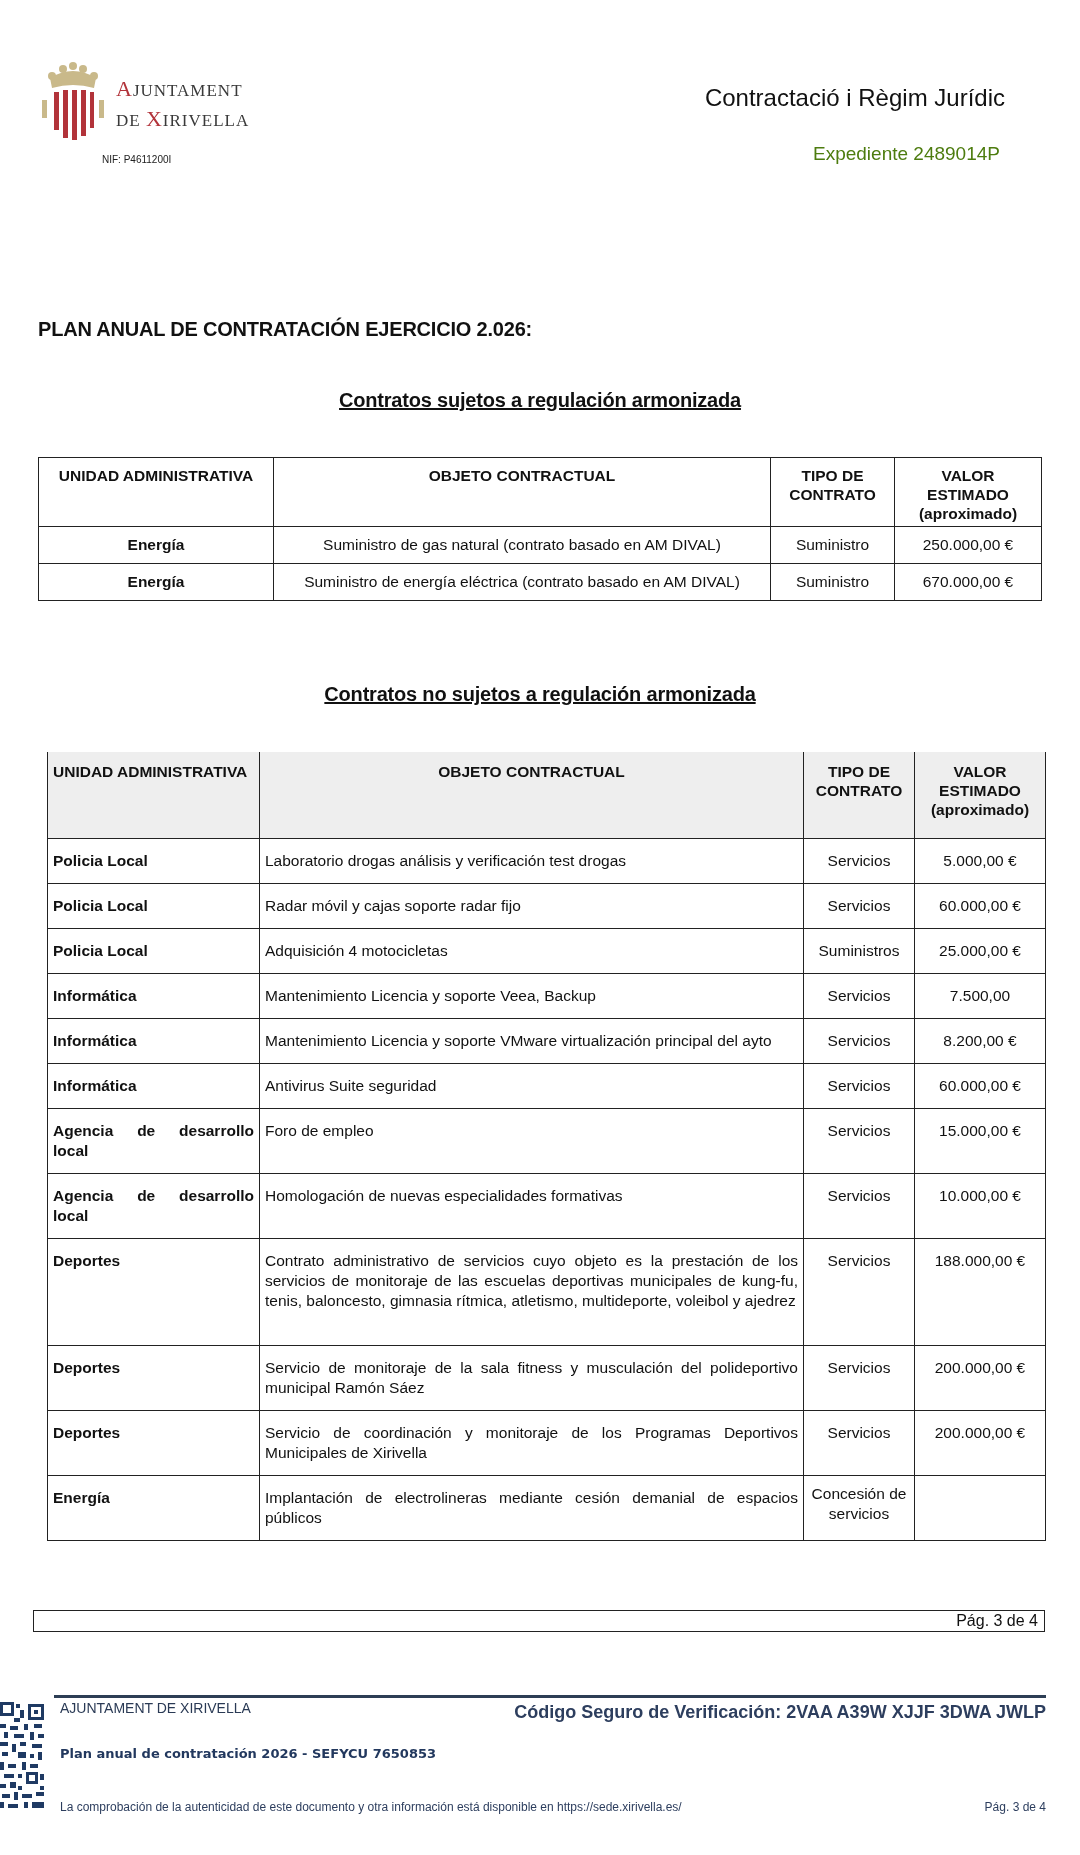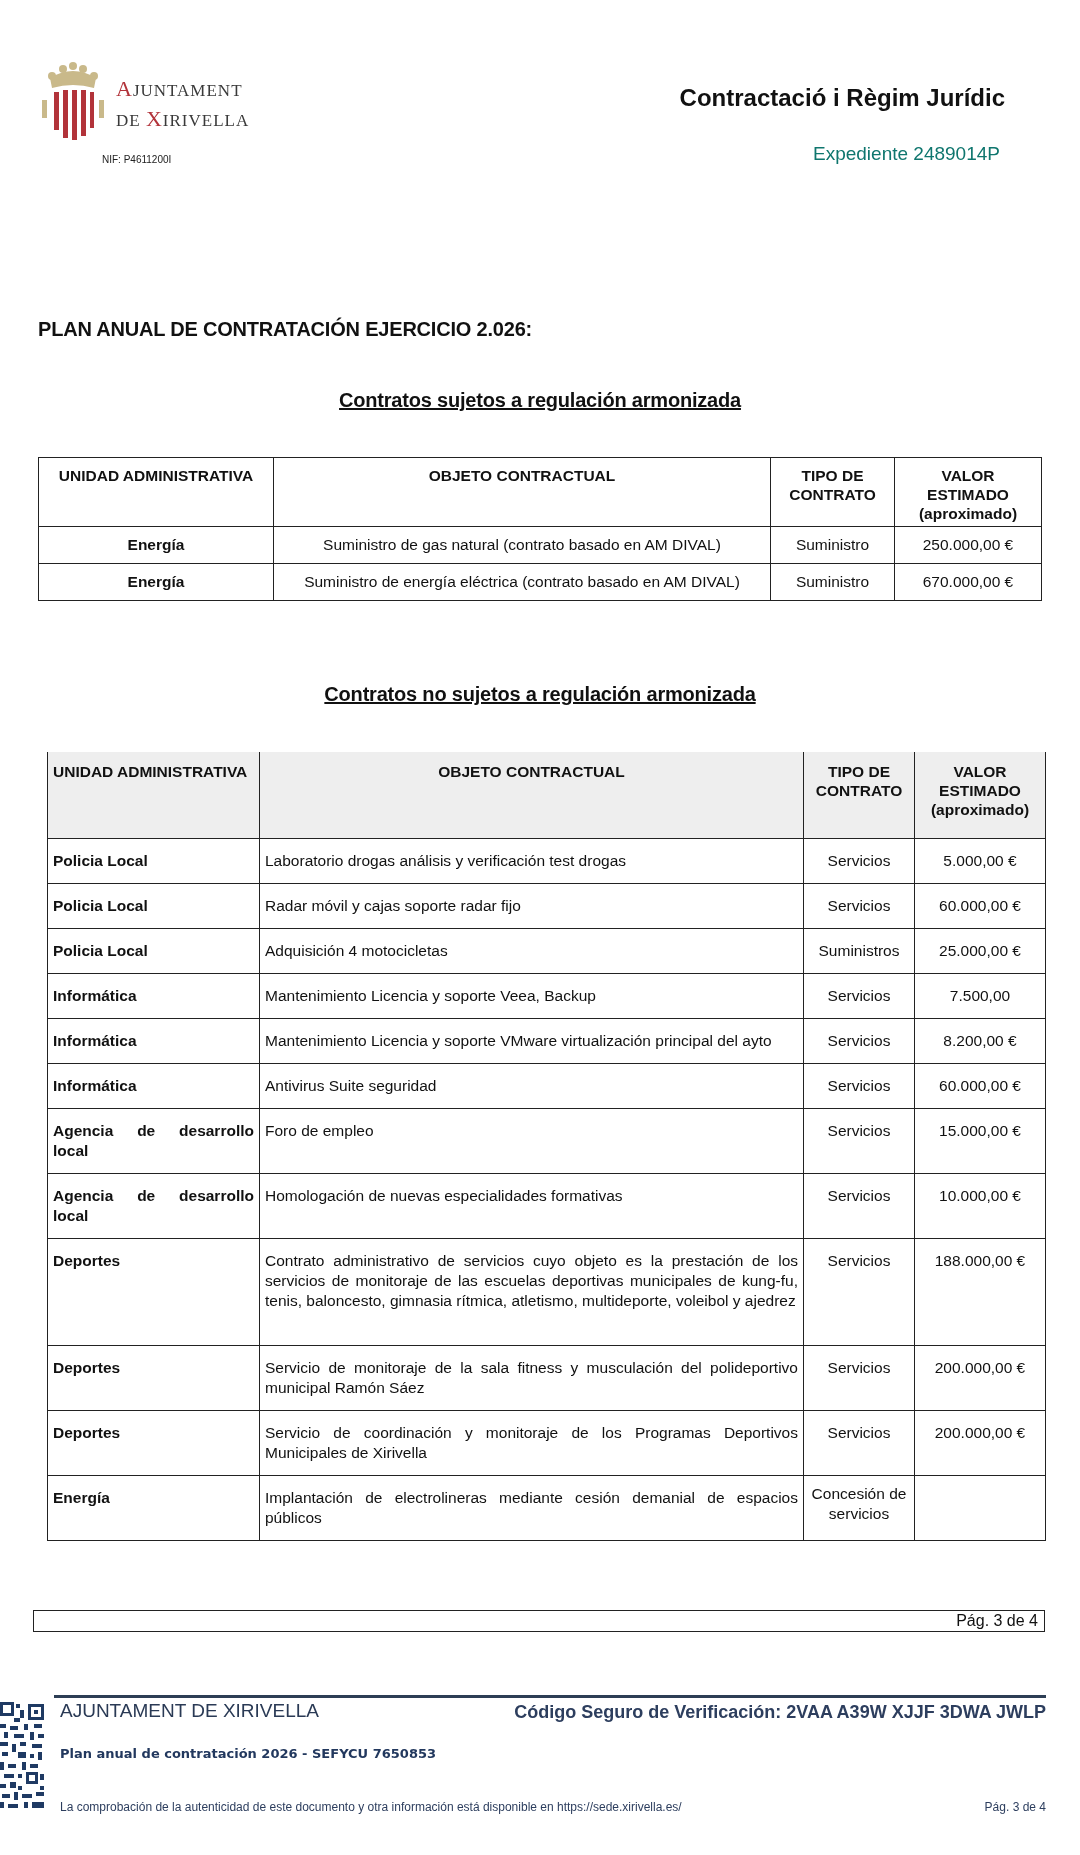--- a/index.html
+++ b/index.html
@@ -5,22 +5,22 @@
   html, body { margin: 0; padding: 0; background: #ffffff; }
   body { width: 1080px; height: 1855px; position: relative; overflow: hidden; font-family: "Liberation Sans", sans-serif; color: #111; }
 
   
   .logo { position: absolute; left: 42px; top: 60px; width: 62px; height: 90px; }
   .logo-text { position: absolute; left: 116px; top: 78px; font-family: "Liberation Serif", serif; color: #3a3a3a; letter-spacing: 1px; }
   .logo-text .l1 { font-size: 17px; line-height: 22px; }
   .logo-text .l2 { font-size: 17px; line-height: 22px; margin-top: 6px; margin-left: 0px; }
   .logo-text .cap { color: #b2333a; font-size: 22px; }
   .nif { position: absolute; left: 102px; top: 154px; font-size: 10px; color: #222; }
-  .dept { position: absolute; right: 75px; top: 84px; font-size: 24px; font-weight: bold; color: #111; }
-  .exp { position: absolute; right: 80px; top: 143px; font-size: 19px; color: #0f766e; }
+  .dept { position: absolute; right: 75px; top: 84px; font-size: 24px; font-weight: normal; color: #111; }
+  .exp { position: absolute; right: 80px; top: 143px; font-size: 19px; color: #4d7c0f; }
 
   .plan-title { position: absolute; left: 38px; top: 318px; font-size: 20px; font-weight: bold; letter-spacing: -0.2px; }
   .sec-title { position: absolute; font-size: 20px; font-weight: bold; text-decoration: underline; letter-spacing: -0.2px; }
   .sec1 { left: 0; width: 1080px; text-align: center; top: 389px; padding-left: 0px; }
   .sec2 { left: 0; width: 1080px; text-align: center; top: 683px; }
 
   table { border-collapse: collapse; position: absolute; table-layout: fixed; font-size: 15.5px; padding-left: 22px; }
   td, th { border: 1.5px solid #222; padding: 0 5px; vertical-align: top; }
 
   .t1 { left: 38px; top: 457px; width: 1003px; }
@@ -34,21 +34,21 @@
   .t2 td { padding-top: 12px; line-height: 20px; box-sizing: border-box; }
   .t2 td.u { font-weight: bold; text-align: justify; text-align-last: left; }
   .t2 td.o { text-align: justify; text-align-last: left; }
   .t2 td.c { text-align: center; }
 
   .pagebox { position: absolute; left: 33px; top: 1610px; width: 1012px; height: 22px; border: 1.5px solid #222; box-sizing: border-box; text-align: right; font-size: 16px; line-height: 20px; padding-right: 6px; }
 
   
   .foot-rule { position: absolute; left: 54px; top: 1695px; width: 992px; height: 3px; background: #2d3e55; }
   .qr { position: absolute; left: 0; top: 1702px; width: 46px; height: 110px; }
-  .f-org { position: absolute; left: 60px; top: 1700px; font-size: 19px; color: #2a3a55; }
+  .f-org { position: absolute; left: 60px; top: 1700px; font-size: 14px; color: #2a3a55; }
   .f-csv { position: absolute; right: 34px; top: 1702px; font-size: 18px; font-weight: bold; color: #2d3e5e; }
   .f-title { position: absolute; left: 60px; top: 1746px; font-family: "DejaVu Sans", sans-serif; font-size: 13px; font-weight: bold; color: #22385e; }
   .f-note { position: absolute; left: 60px; top: 1800px; font-size: 12px; color: #2d3e5e; }
   .f-page { position: absolute; right: 34px; top: 1800px; font-size: 12px; color: #2d3e5e; }
 </style>
 </head>
 <body>
 
 <svg class="logo" viewBox="0 0 62 90">
   <g fill="#c9b98a">

